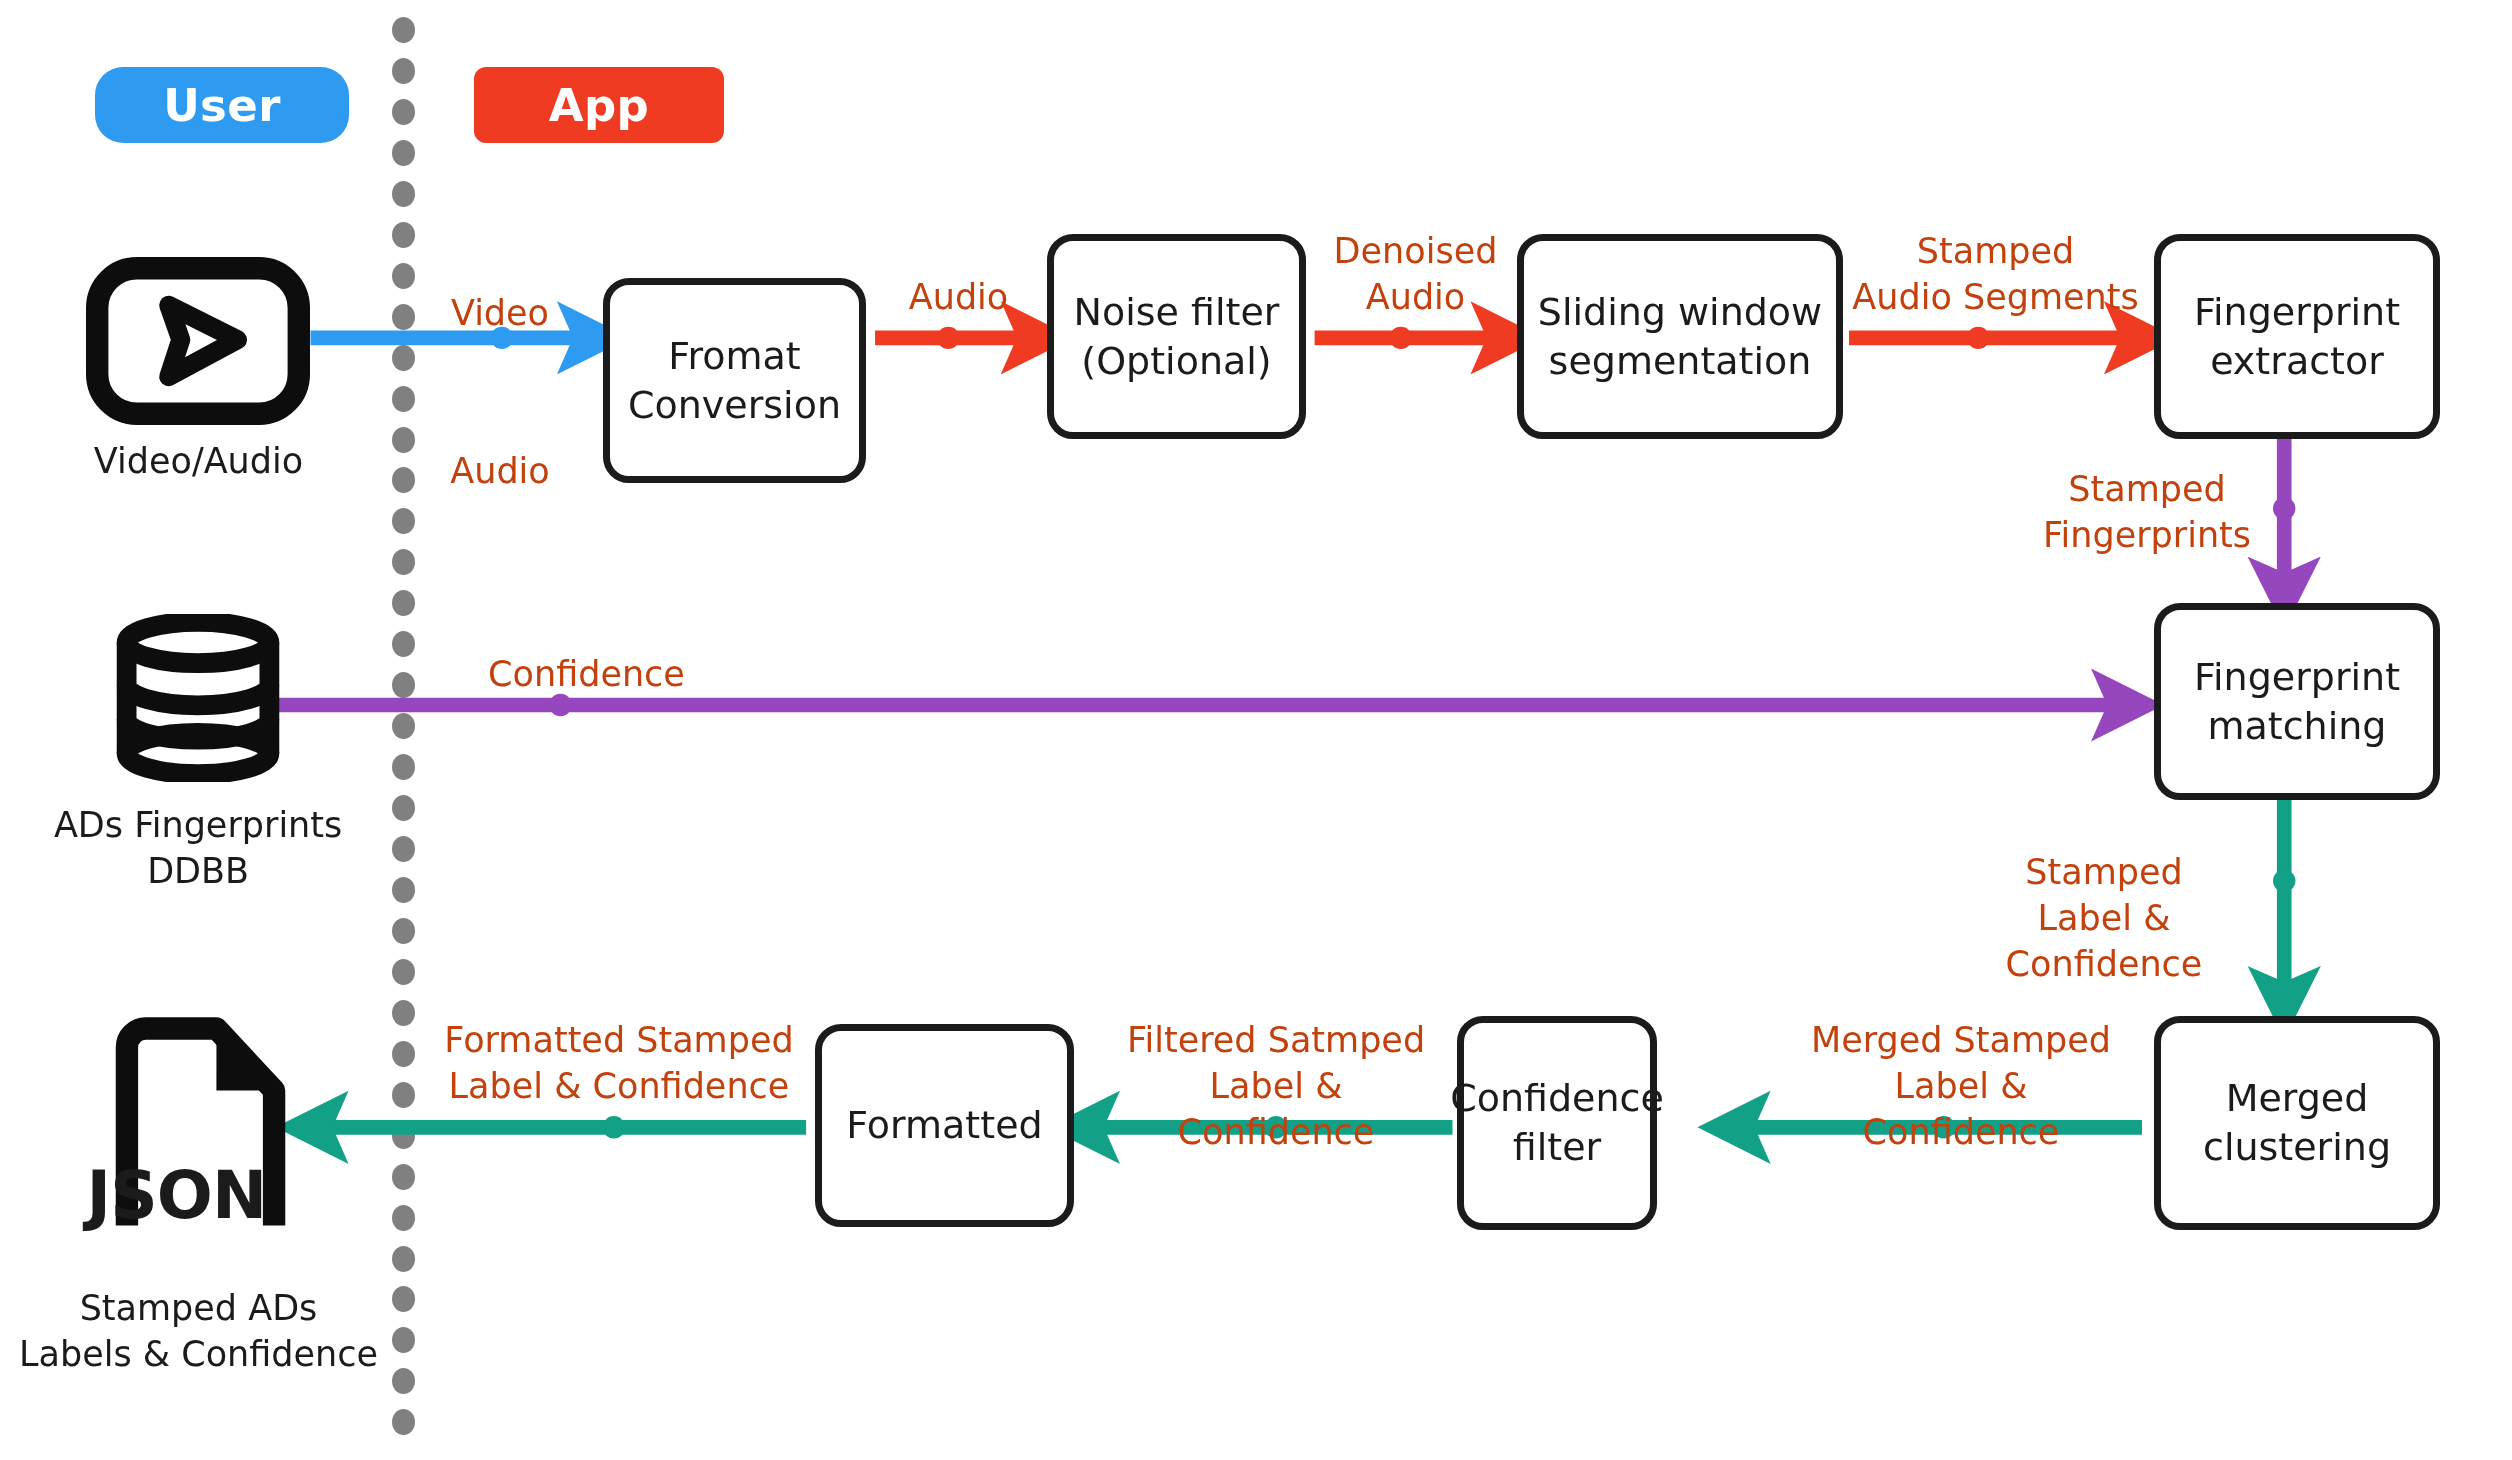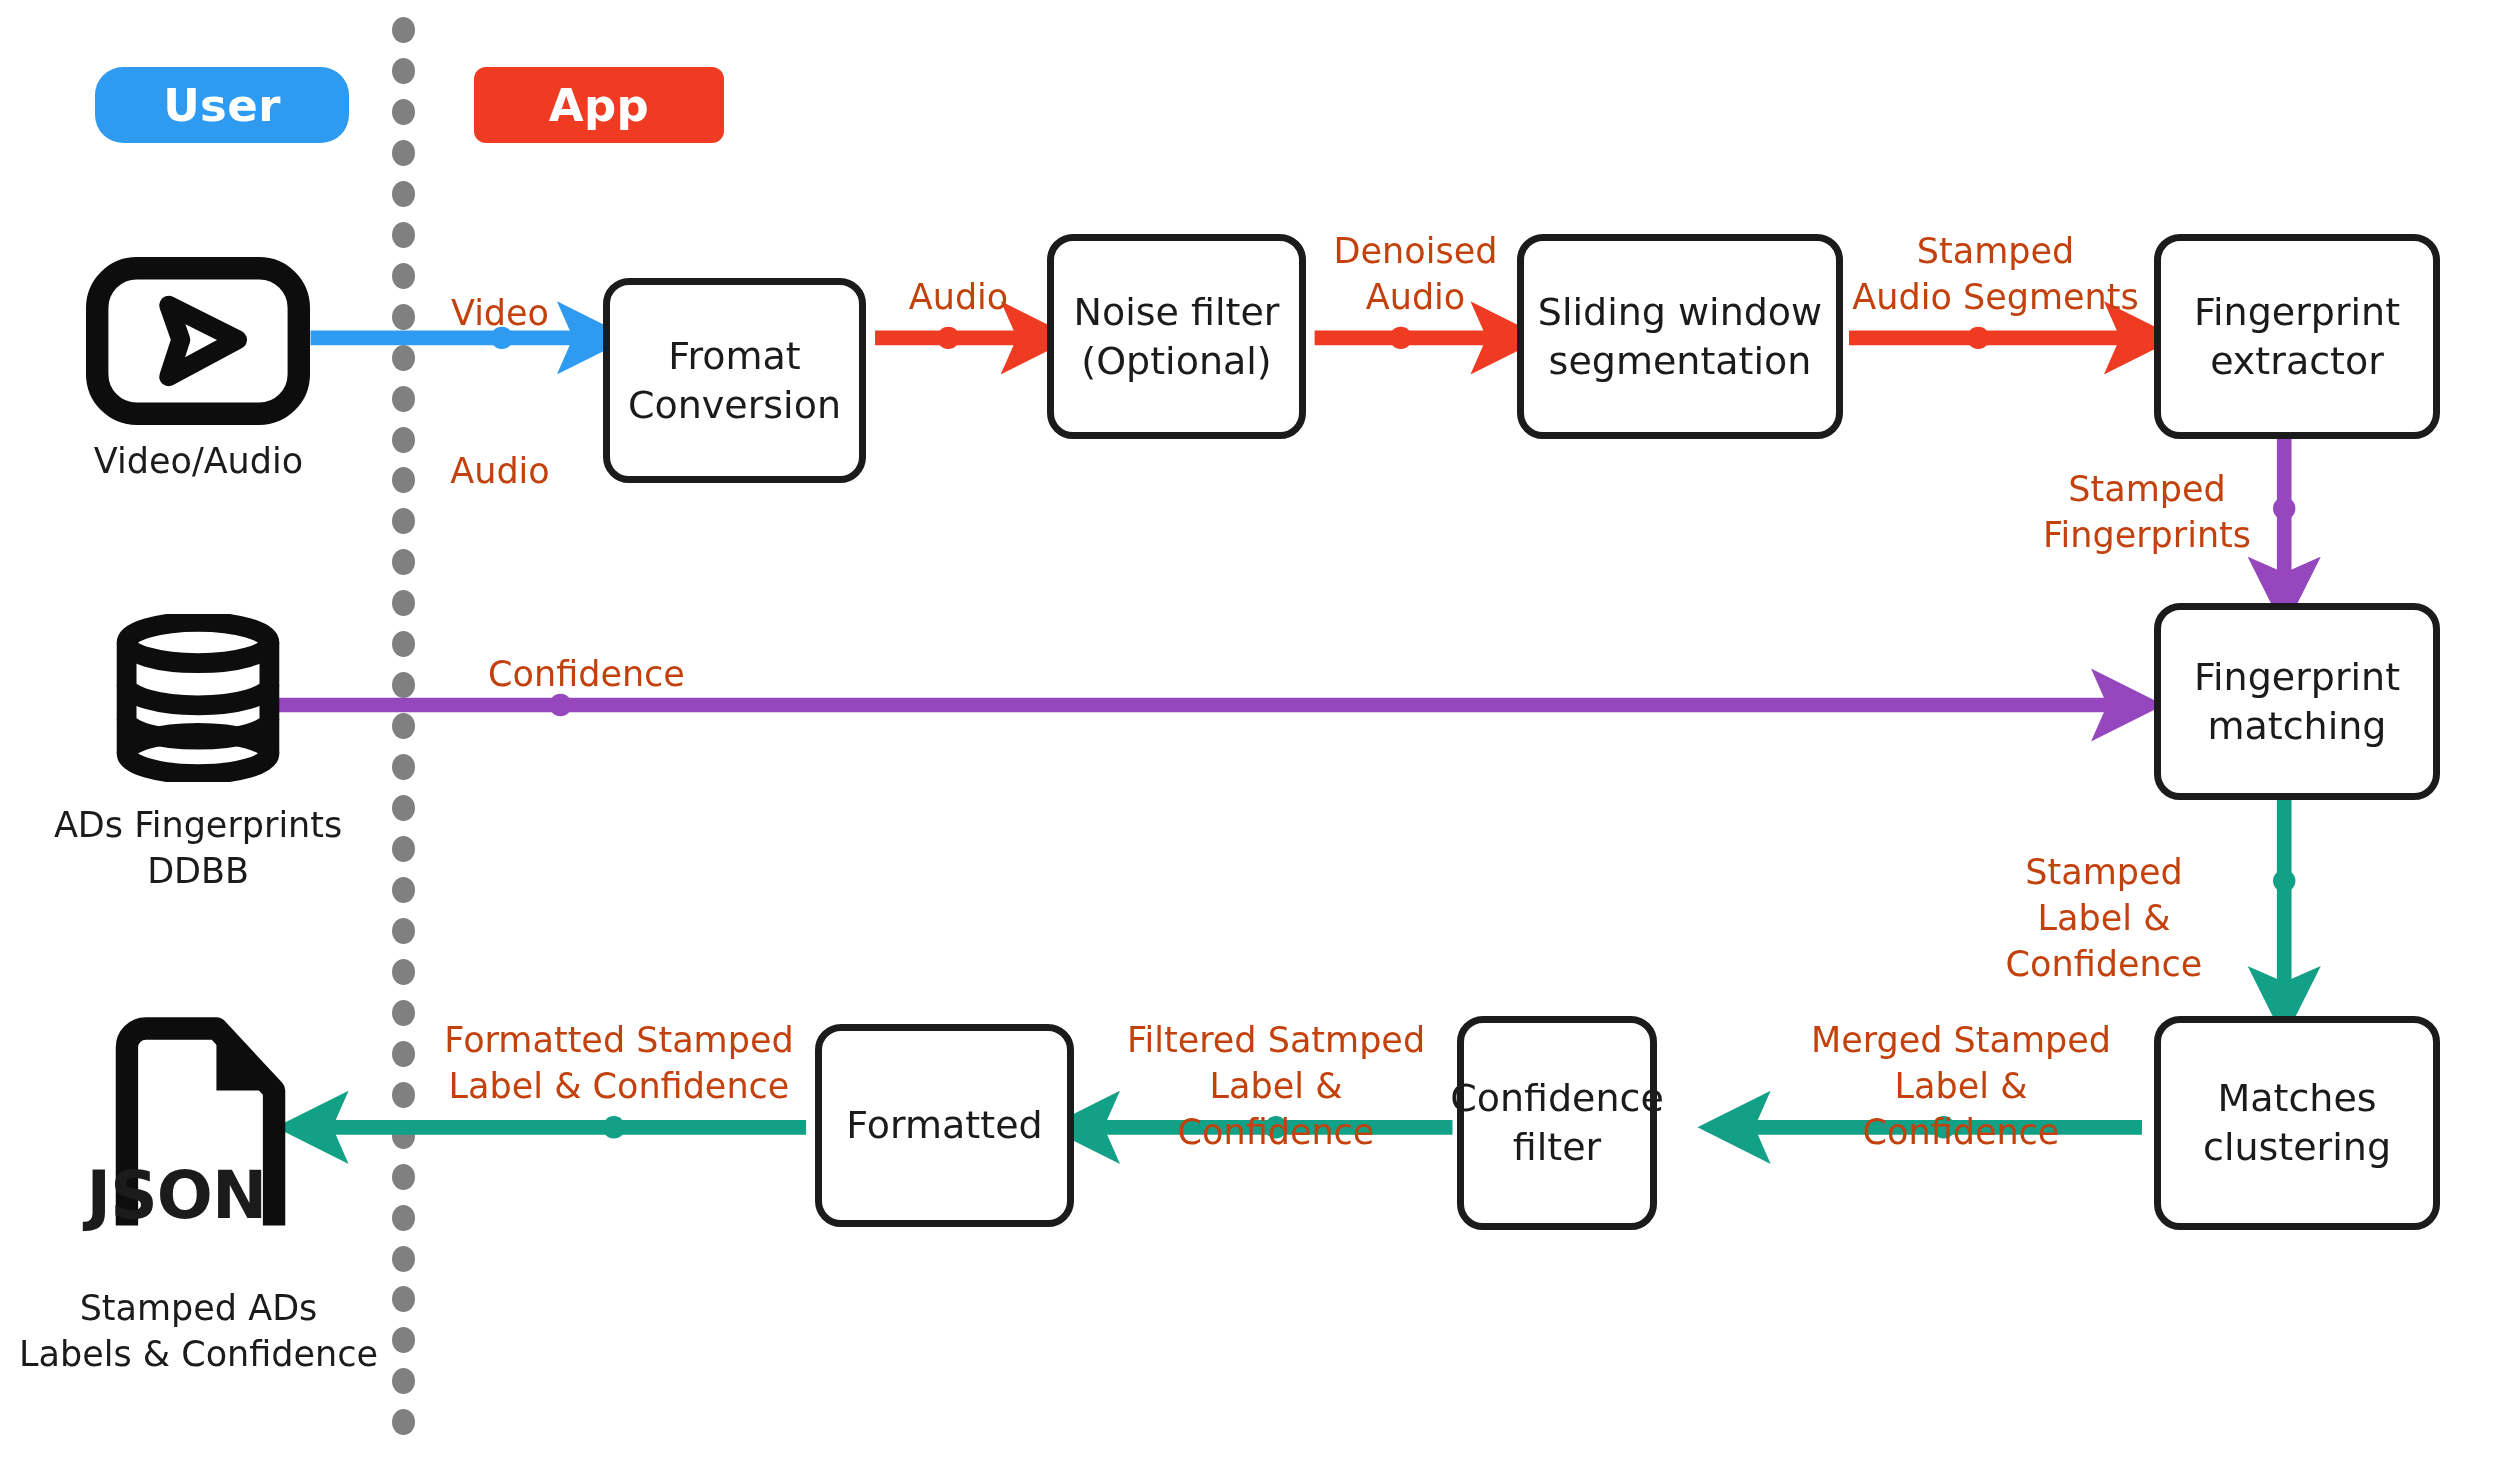--- a/index.html
+++ b/index.html
@@ -248,21 +248,21 @@
   <div class="node" style="left:603px;  top:234px;  width:263px; height:205px;margin-top:44px;">Fromat
 Conversion</div>
   <div class="node" style="left:1047px; top:234px;  width:259px; height:205px;">Noise filter
 (Optional)</div>
   <div class="node" style="left:1517px; top:234px;  width:326px; height:205px;">Sliding window
 segmentation</div>
   <div class="node" style="left:2154px; top:234px;  width:286px; height:205px;">Fingerprint
 extractor</div>
   <div class="node" style="left:2154px; top:603px;  width:286px; height:197px;">Fingerprint
 matching</div>
-  <div class="node" style="left:2154px; top:1016px; width:286px; height:214px;">Matches
+  <div class="node" style="left:2154px; top:1016px; width:286px; height:214px;">Merged
 clustering</div>
   <div class="node" style="left:1457px; top:1016px; width:200px; height:214px;">Confidence
 filter</div>
   <div class="node" style="left:815px;  top:1024px; width:259px; height:203px;">Formatted</div>
 
   <div class="elabel" style="left:392px; top:274px; width:216px; line-height:2.25;">Video
 
 Audio</div>
 
   <div class="elabel" style="left:866px; top:274px; width:185px;">Audio</div>

